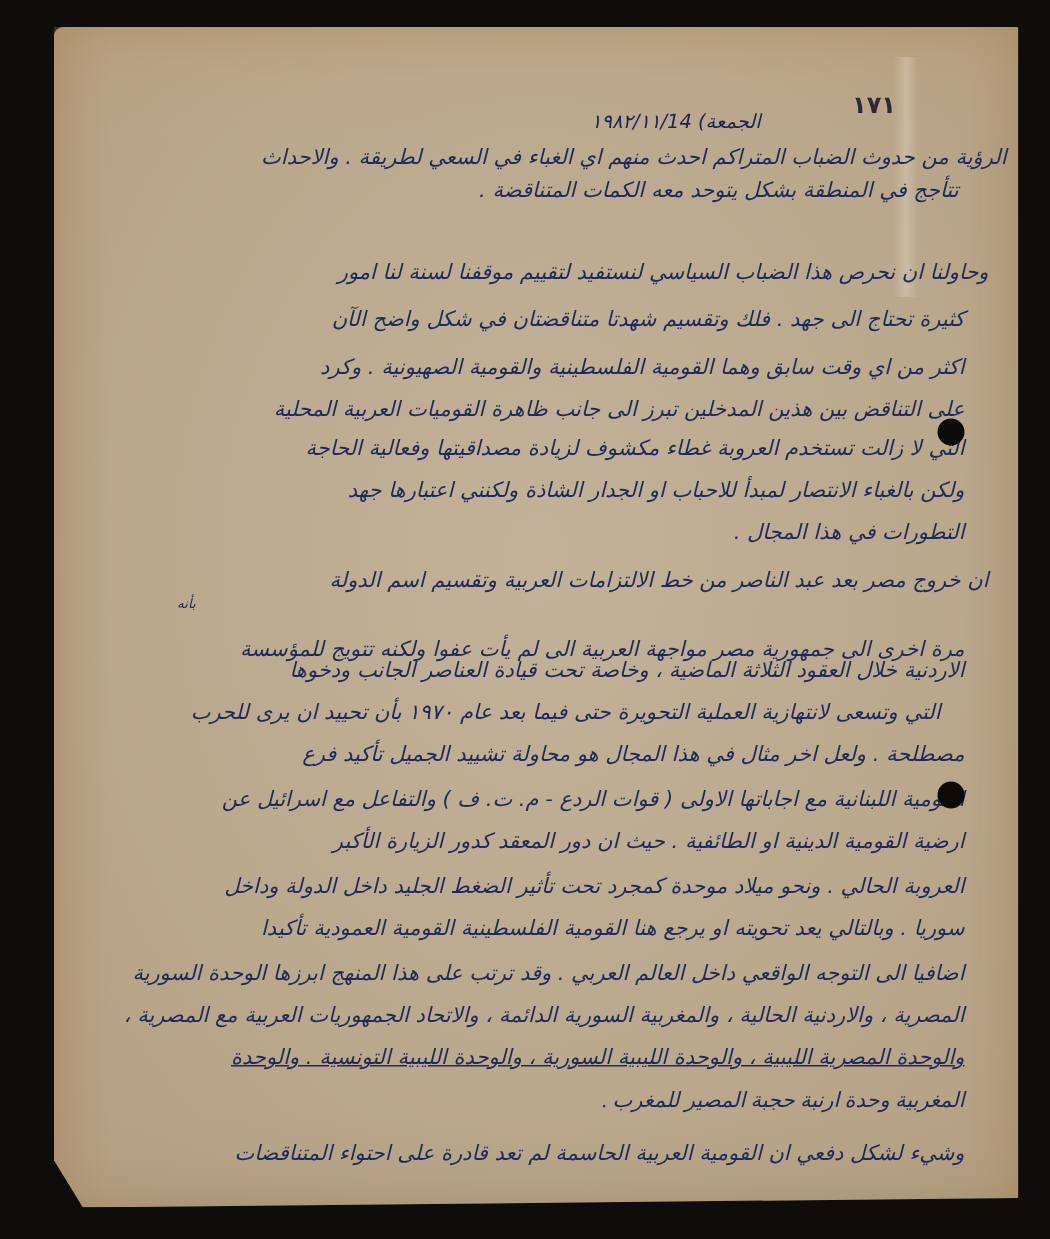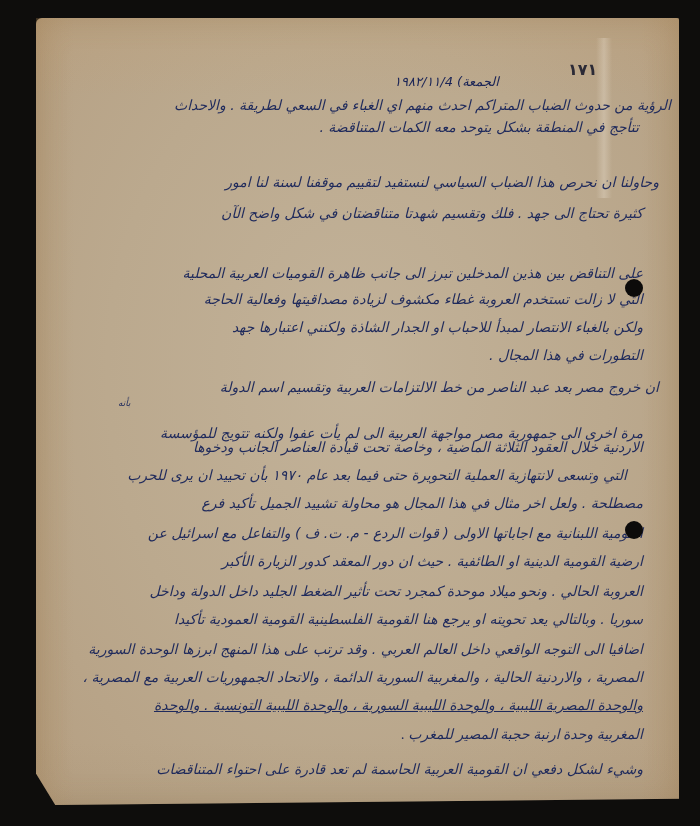--- a/index.html
+++ b/index.html
@@ -98,27 +98,28 @@
   }
 </style>
 </head>
 <body>
 
 <div class="scan">
   <div class="paper">
     <div class="fold-mark"></div>
 
     <div class="page-number">١٧١</div>
-    <div class="header-date">الجمعة) ١٩٨٢/١١/4</div>
+    <div class="header-date">الجمعة) ١٩٨٢/١١/14</div>
 
     <div class="text-line" style="right:8px; top:80px;">الرؤية من حدوث الضباب المتراكم احدث منهم اي الغباء في السعي لطريقة . والاحداث</div>
     <div class="text-line" style="right:40px; top:102px;">تتأجج في المنطقة بشكل يتوحد معه الكمات المتناقضة .</div>
 
     <div class="text-line" style="right:20px; top:157px;">وحاولنا ان نحرص هذا الضباب السياسي لنستفيد لتقييم موقفنا لسنة لنا امور</div>
     <div class="text-line" style="right:36px; top:188px;">كثيرة تحتاج الى جهد . فلك وتقسيم شهدتا متناقضتان في شكل واضح الآن</div>
+    <div class="text-line" style="right:36px; top:220px;">اكثر من اي وقت سابق وهما القومية الفلسطينية والقومية الصهيونية . وكرد</div>
     <div class="text-line" style="right:36px; top:248px;">على التناقض بين هذين المدخلين تبرز الى جانب ظاهرة القوميات العربية المحلية</div>
     <div class="text-line" style="right:36px; top:274px;">التي لا زالت تستخدم العروبة غطاء مكشوف لزيادة مصداقيتها وفعالية الحاجة</div>
     <div class="text-line" style="right:36px; top:302px;">ولكن بالغباء الانتصار لمبدأ للاحباب او الجدار الشاذة ولكنني اعتبارها جهد</div>
     <div class="text-line" style="right:36px; top:330px;">التطورات في هذا المجال .</div>
 
     <div class="text-line" style="right:20px; top:362px;">ان خروج مصر بعد عبد الناصر من خط الالتزامات العربية وتقسيم اسم الدولة</div>
     <div class="text-line" style="right:36px; top:408px;">مرة اخرى الى جمهورية مصر مواجهة العربية الى لم يأت عفوا ولكنه تتويج للمؤسسة</div>
     <div class="text-line" style="right:36px; top:422px;">الاردنية خلال العقود الثلاثة الماضية ، وخاصة تحت قيادة العناصر الجانب ودخوها</div>
     <div class="text-line" style="right:52px; top:450px;margin-left:32px;">التي وتسعى لانتهازية العملية التحويرة حتى فيما بعد عام ١٩٧٠ بأن تحييد ان يرى للحرب</div>
     <div class="text-line" style="right:36px; top:478px;">مصطلحة . ولعل اخر مثال في هذا المجال هو محاولة تشييد الجميل تأكيد فرع</div>

